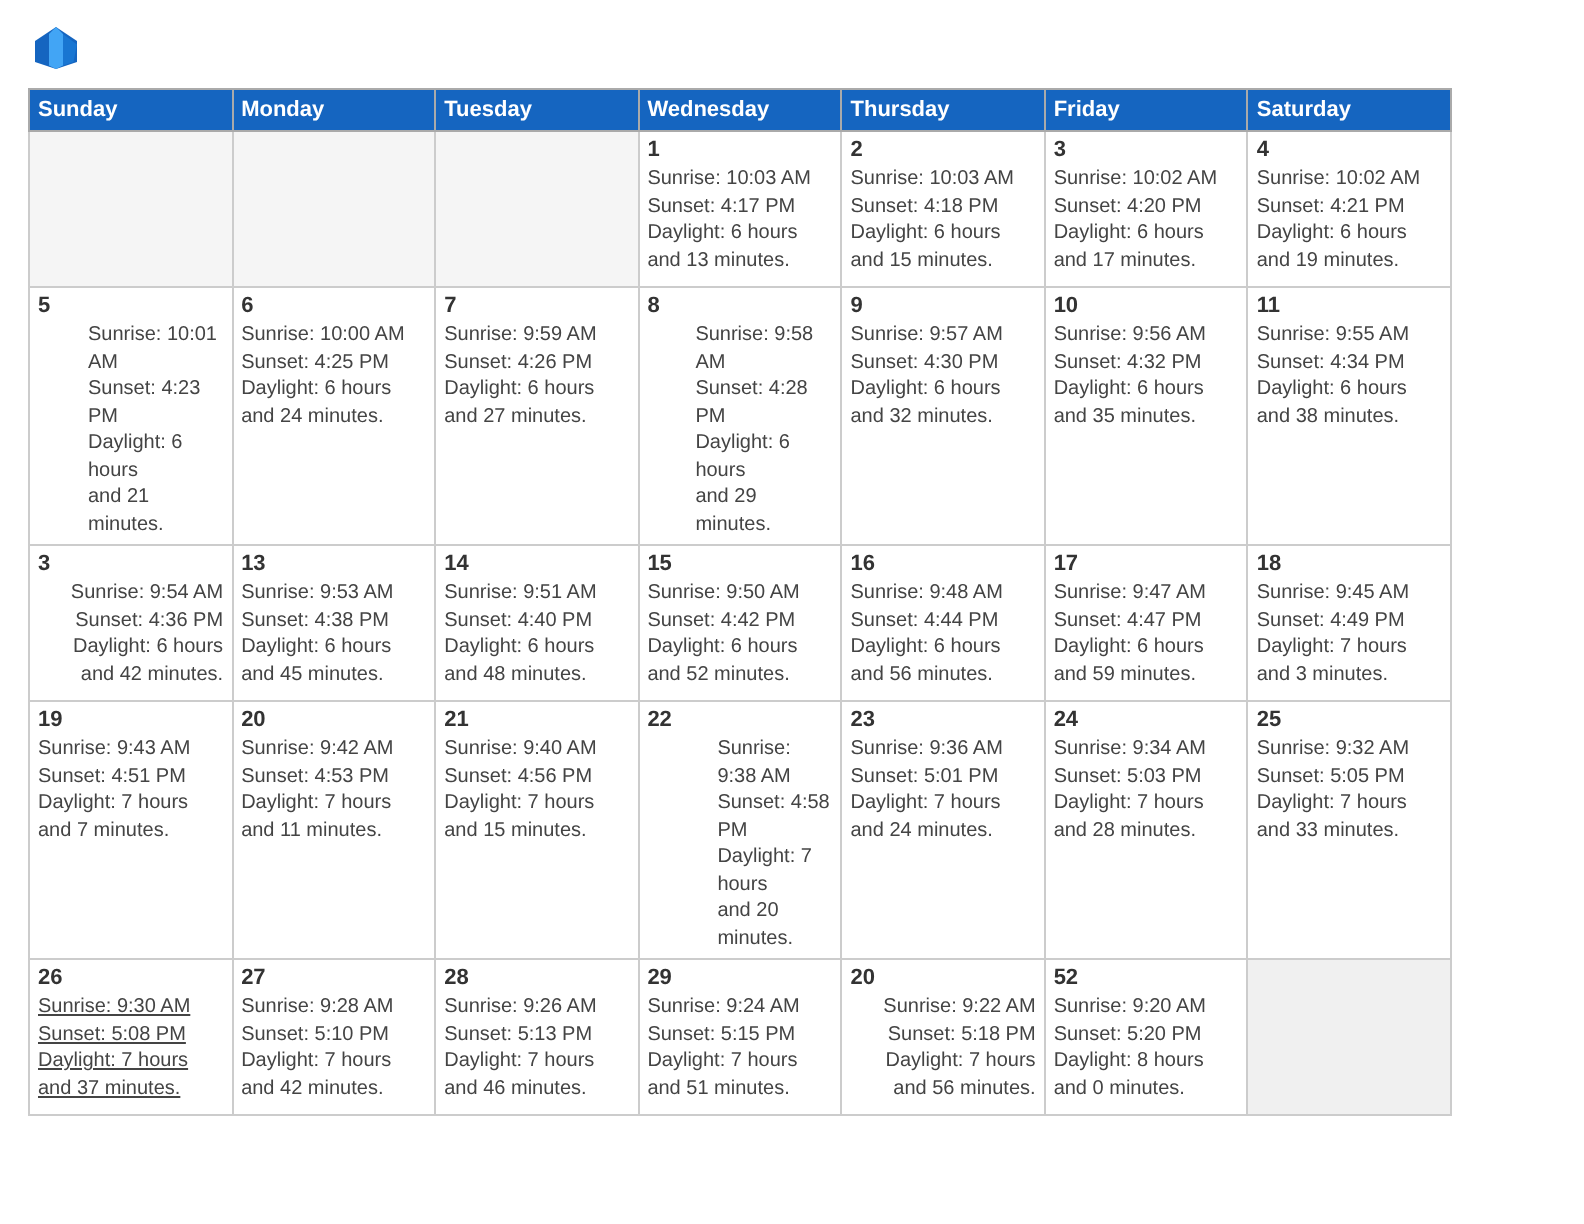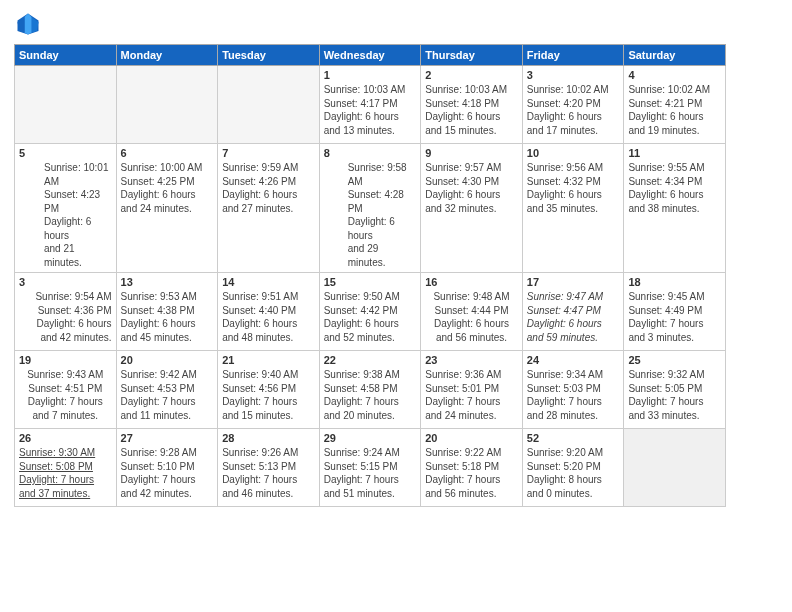--- a/index.html
+++ b/index.html
@@ -245,65 +245,65 @@
           </td>
           <td>
             <span class="day-num">15</span>
             <div class="day-info" style="white-space: pre-line;">Sunrise: 9:50 AM
 Sunset: 4:42 PM
 Daylight: 6 hours
 and 52 minutes.</div>
           </td>
           <td>
             <span class="day-num">16</span>
-            <div class="day-info" style="white-space: pre-line; text-align: center;">Sunrise: 9:48 AM
+            <div class="day-info" style="white-space: pre-line;">Sunrise: 9:48 AM
 Sunset: 4:44 PM
 Daylight: 6 hours
 and 56 minutes.</div>
           </td>
           <td>
             <span class="day-num">17</span>
-            <div class="day-info" style="white-space: pre-line; font-style: italic;">Sunrise: 9:47 AM
+            <div class="day-info" style="white-space: pre-line;">Sunrise: 9:47 AM
 Sunset: 4:47 PM
 Daylight: 6 hours
 and 59 minutes.</div>
           </td>
           <td>
             <span class="day-num">18</span>
             <div class="day-info" style="white-space: pre-line;">Sunrise: 9:45 AM
 Sunset: 4:49 PM
 Daylight: 7 hours
 and 3 minutes.</div>
           </td>
         </tr>
         <tr>
           <td>
             <span class="day-num">19</span>
-            <div class="day-info" style="white-space: pre-line; text-align: center;">Sunrise: 9:43 AM
+            <div class="day-info" style="white-space: pre-line;">Sunrise: 9:43 AM
 Sunset: 4:51 PM
 Daylight: 7 hours
 and 7 minutes.</div>
           </td>
           <td>
             <span class="day-num">20</span>
             <div class="day-info" style="white-space: pre-line;">Sunrise: 9:42 AM
 Sunset: 4:53 PM
 Daylight: 7 hours
 and 11 minutes.</div>
           </td>
           <td>
             <span class="day-num">21</span>
             <div class="day-info" style="white-space: pre-line;">Sunrise: 9:40 AM
 Sunset: 4:56 PM
 Daylight: 7 hours
 and 15 minutes.</div>
           </td>
           <td>
             <span class="day-num">22</span>
-            <div class="day-info" style="white-space: pre-line;">Sunrise: 9:38 AM
+            <div class="day-info" style="white-space: pre-line; margin-left: 35px;">Sunrise: 9:38 AM
 Sunset: 4:58 PM
 Daylight: 7 hours
 and 20 minutes.</div>
           </td>
           <td>
             <span class="day-num">23</span>
             <div class="day-info" style="white-space: pre-line;">Sunrise: 9:36 AM
 Sunset: 5:01 PM
 Daylight: 7 hours
 and 24 minutes.</div>
@@ -347,21 +347,21 @@
           </td>
           <td>
             <span class="day-num">29</span>
             <div class="day-info" style="white-space: pre-line;">Sunrise: 9:24 AM
 Sunset: 5:15 PM
 Daylight: 7 hours
 and 51 minutes.</div>
           </td>
           <td>
             <span class="day-num">20</span>
-            <div class="day-info" style="white-space: pre-line;">Sunrise: 9:22 AM
+            <div class="day-info" style="white-space: pre-line; text-align: right;">Sunrise: 9:22 AM
 Sunset: 5:18 PM
 Daylight: 7 hours
 and 56 minutes.</div>
           </td>
           <td>
             <span class="day-num">52</span>
             <div class="day-info" style="white-space: pre-line;">Sunrise: 9:20 AM
 Sunset: 5:20 PM
 Daylight: 8 hours
 and 0 minutes.</div>

